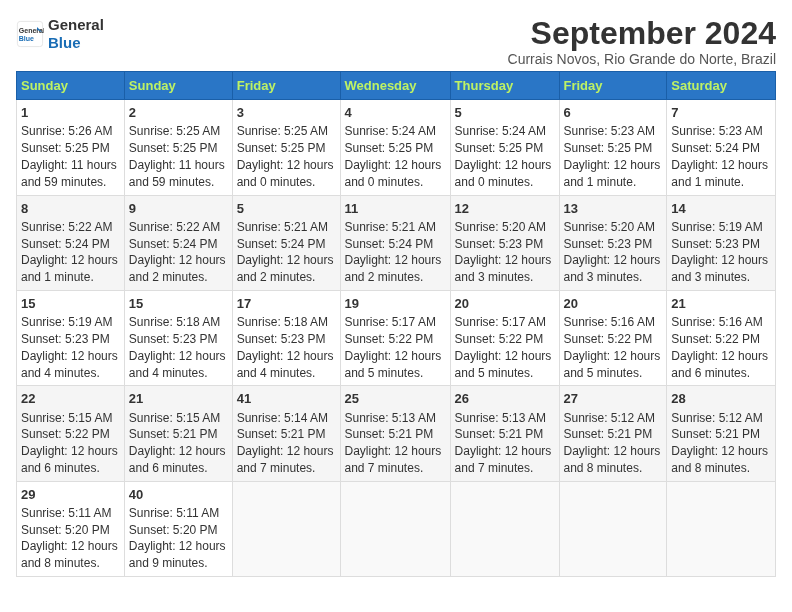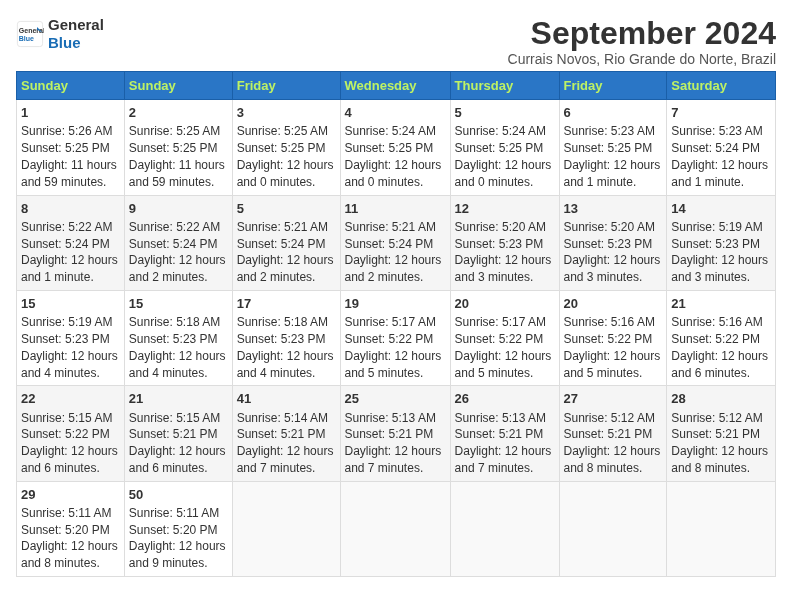--- a/index.html
+++ b/index.html
@@ -244,21 +244,21 @@
           <span class="day-num">28</span>
           <div class="day-info">Sunrise: 5:12 AM<br>Sunset: 5:21 PM<br>Daylight: 12 hours<br>and 8 minutes.</div>
         </td>
       </tr>
       <tr>
         <td>
           <span class="day-num">29</span>
           <div class="day-info">Sunrise: 5:11 AM<br>Sunset: 5:20 PM<br>Daylight: 12 hours<br>and 8 minutes.</div>
         </td>
         <td>
-          <span class="day-num">50</span>
+          <span class="day-num">40</span>
           <div class="day-info">Sunrise: 5:11 AM<br>Sunset: 5:20 PM<br>Daylight: 12 hours<br>and 9 minutes.</div>
         </td>
         <td class="empty"></td>
         <td class="empty"></td>
         <td class="empty"></td>
         <td class="empty"></td>
         <td class="empty"></td>
       </tr>
     </tbody>
 </table>

